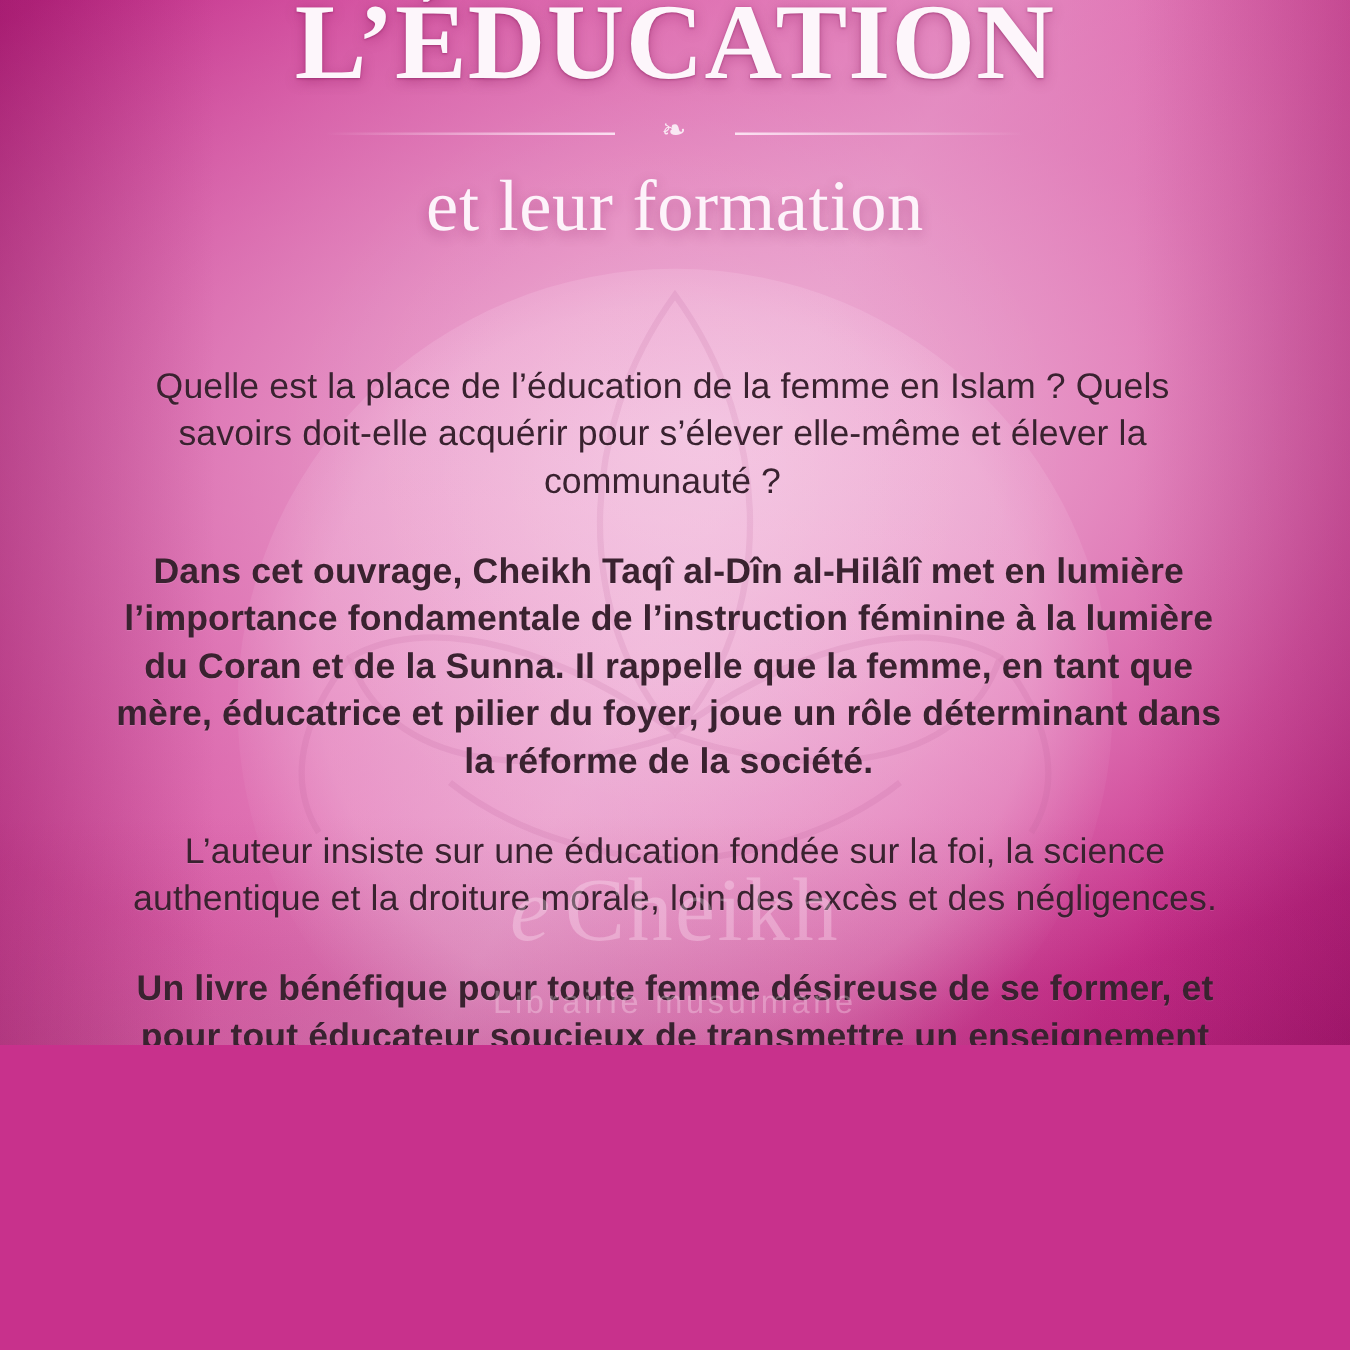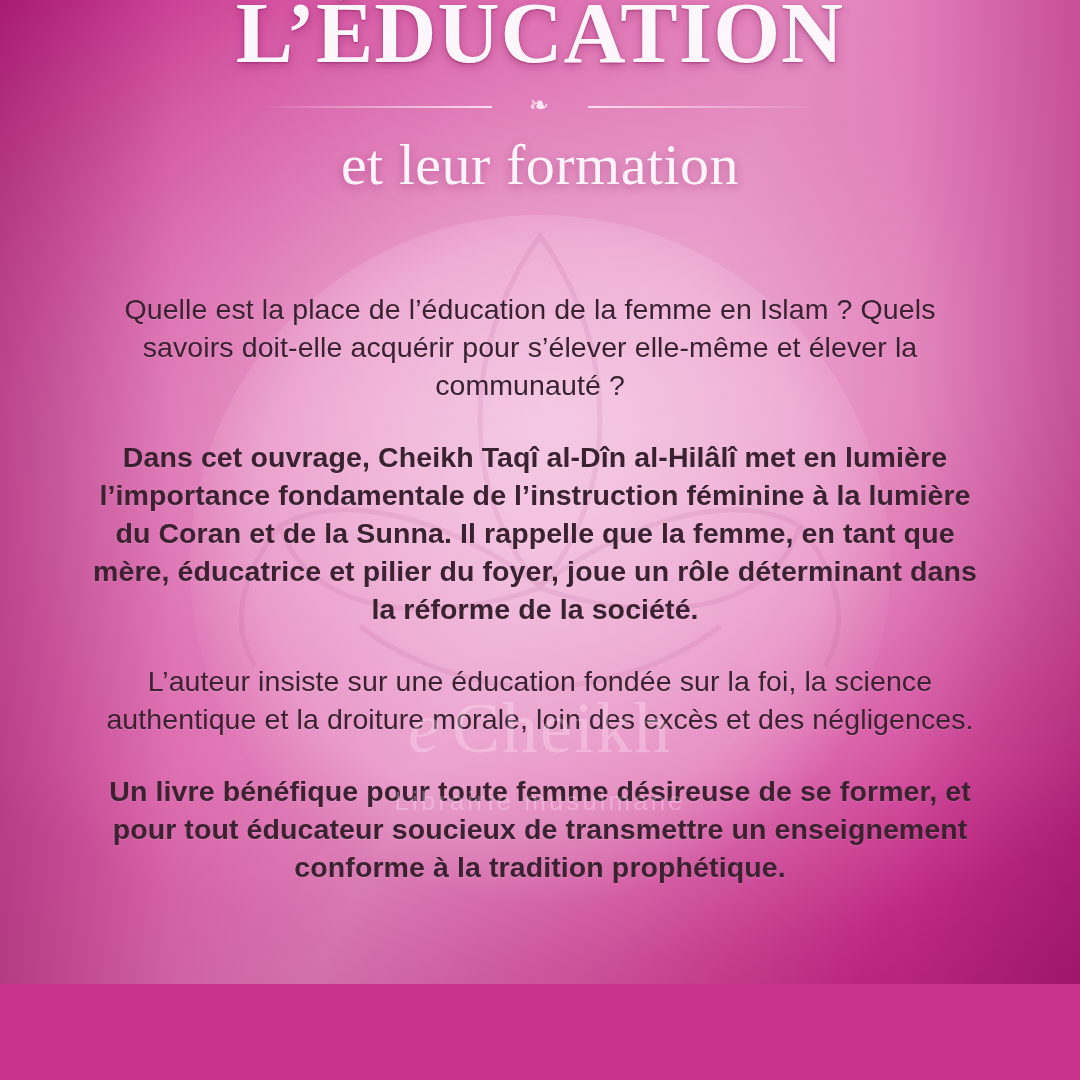--- a/index.html
+++ b/index.html
@@ -11,21 +11,21 @@
     overflow: hidden;
   }
   body {
     font-family: "Liberation Sans", sans-serif;
     background: #c8318c;
   }
 
   .cover {
     position: relative;
     width: 1080px;
-    height: 984px;
+    height: 836px;
     overflow: hidden;
     background:
       radial-gradient(ellipse 120% 90% at 52% 42%, rgba(238,178,214,0.95) 0%, rgba(226,140,193,0.55) 38%, rgba(209,80,160,0.12) 62%, rgba(0,0,0,0) 80%),
       linear-gradient(118deg, #b81f7e 0%, #cf3f96 18%, #e06aaf 38%, #e68cc2 52%, #dd5ea8 70%, #c82a88 86%, #b21c79 100%);
   }
 
   
   .cover::after {
     content: "";
     position: absolute;

